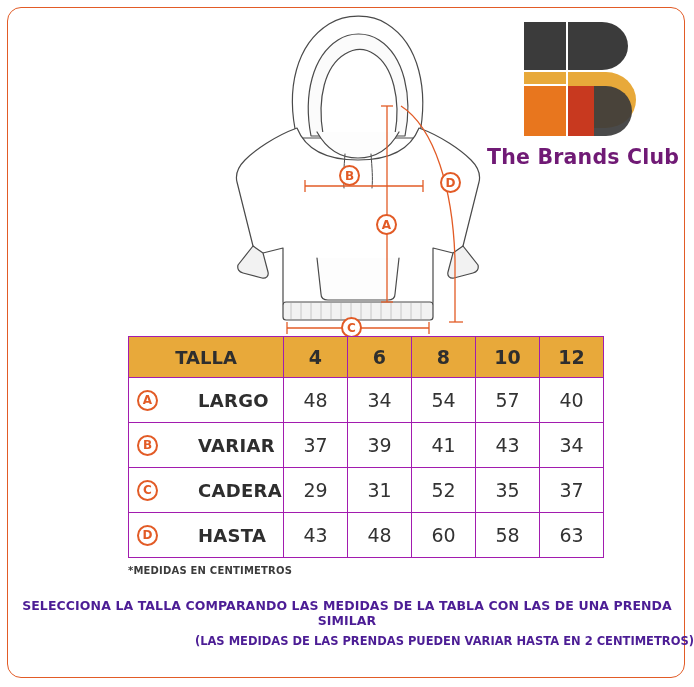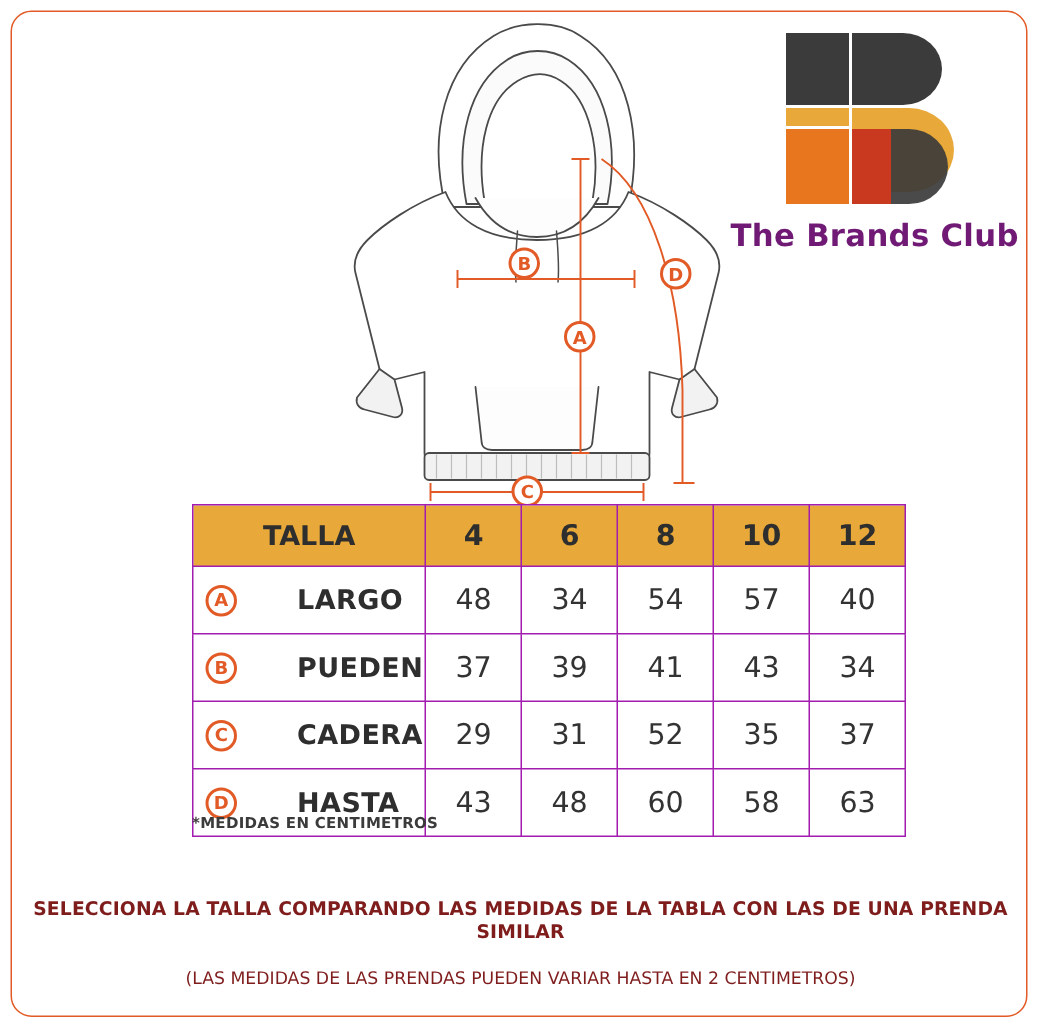--- a/index.html
+++ b/index.html
@@ -147,46 +147,47 @@
     font-weight: bold;
     color: #2e2e2e;
     letter-spacing: 0.3px;
     margin-left: 32px;
   }
 
   
   .note-cm {
     position: absolute;
     left: 128px;
-    top: 544px;
+    top: 565px;
     font-family: "DejaVu Sans", sans-serif;
     font-size: 10px;
     font-weight: bold;
     color: #3b3b3b;
     letter-spacing: 0.2px;
     text-align: right;
   }
   .footer {
     position: absolute;
     left: 0;
     top: 598px;
     width: 694px;
     text-align: center;
     font-family: "DejaVu Sans", sans-serif;
-    color: #7f1d1d;
+    color: #4c1d95;
   }
   .footer-line1 {
     font-size: 12.5px;
     font-weight: bold;
     letter-spacing: 0.1px;
   }
   .footer-line2 {
-    margin-top: 17px;
+    margin-top: 6px;
     font-size: 11.5px;
-    font-weight: normal;
+    font-weight: bold;
+    text-align: right;
   }
 </style>
 </head>
 <body>
 
 <div id="page">
   <div class="frame"></div>
 
   <div class="logo-wrap">
     <svg class="logo-mark" viewBox="0 0 120 118">
@@ -295,21 +296,21 @@
         <td class="val">48</td>
         <td class="val">34</td>
         <td class="val">54</td>
         <td class="val">57</td>
         <td class="val">40</td>
       </tr>
       <tr>
         <td class="rowlabel">
           <div class="rowlabel-inner">
             <span class="rowlabel-badge">B</span>
-            <span class="rowlabel-text">PUEDEN</span>
+            <span class="rowlabel-text">VARIAR</span>
           </div>
         </td>
         <td class="val">37</td>
         <td class="val">39</td>
         <td class="val">41</td>
         <td class="val">43</td>
         <td class="val">34</td>
       </tr>
       <tr>
         <td class="rowlabel">

